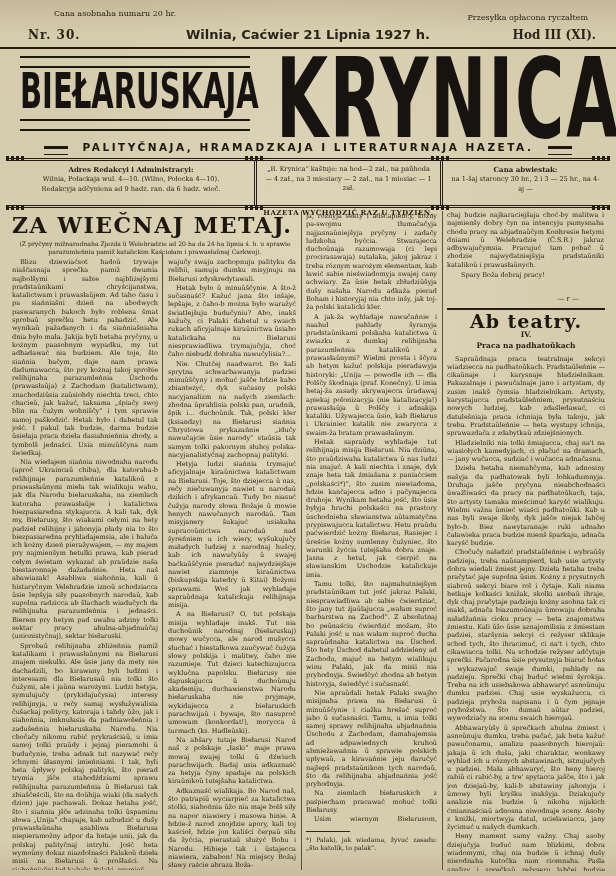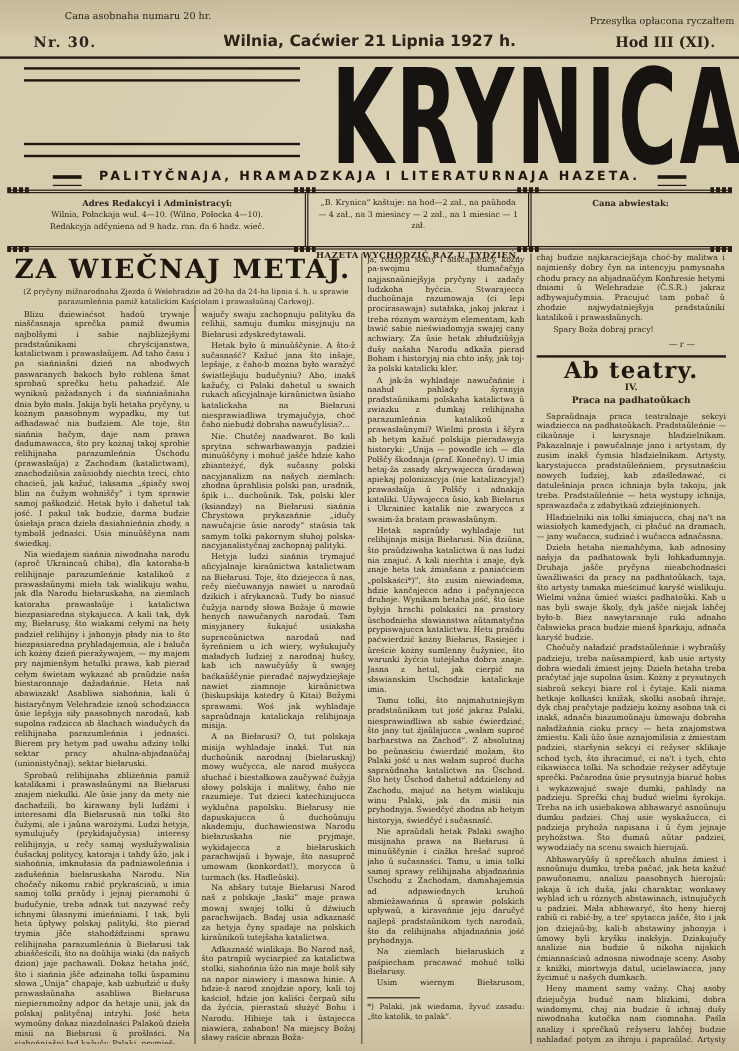--- a/index.html
+++ b/index.html
@@ -4,21 +4,21 @@
 <style>
   html,body{margin:0;padding:0;background:#8a8273;}
   .page{position:relative;width:616px;height:876px;margin:0 auto;overflow:hidden;
         background:#d6ccae;
         background-image:radial-gradient(ellipse at 50% 40%, rgba(255,250,230,.25) 0%, rgba(0,0,0,0) 60%),
                          linear-gradient(180deg, rgba(120,100,60,.18) 0%, rgba(0,0,0,0) 4%, rgba(0,0,0,0) 96%, rgba(120,100,60,.15) 100%);
         font-family:"DejaVu Serif",serif;color:#2b2418;}
   .abs{position:absolute;}
   
   .price-note{left:54px;top:9px;font-size:8px;}
-  .postage-note{right:4px;top:13px;font-size:8px;}
+  .postage-note{right:28px;top:13px;font-size:8px;}
   
   .issue{left:28px;top:28px;font-size:12px;font-weight:bold;letter-spacing:1px;}
   .dateline{left:0;right:0;top:27px;text-align:center;font-size:13px;font-weight:bold;font-family:"DejaVu Sans",sans-serif;}
   .volume{right:20px;top:28px;font-size:12px;font-weight:bold;}
   .rule-top{left:0;top:47px;width:616px;height:2px;background:#241e14;}
   
   .mast-rule{left:20px;width:230px;height:8px;border-top:2px solid #1d1810;border-bottom:2px solid #1d1810;}
   .mr1{top:56px}.mr2{top:119px}
   .mast-top{left:20px;top:66px;width:240px;height:52px;overflow:visible;}
   .mast-top span{display:inline-block;font-family:"DejaVu Sans",sans-serif;font-weight:bold;font-size:50px;line-height:1;
@@ -55,41 +55,42 @@
   .c4{left:447px;top:211px;width:158px;height:660px;}
   .vr{width:1px;background:#57503d;}
   .v1{left:162px;top:254px;height:616px;}
   .v2{left:301px;top:211px;height:659px;}
   .v3{left:442px;top:211px;height:659px;}
   
   .fn-sep{left:306px;top:831px;width:44px;height:1px;background:#2b2418;}
   .footnote{left:306px;top:836px;width:131px;font-size:6.2px;line-height:8px;text-align:justify;}
   
   .c4 .ending{margin:0 1px 2px 0;text-indent:0;}
-  .c4 .signoff{text-indent:14px;margin:2px 0 4px 0;}
+  .c4 .signoff{text-indent:14px;margin:2px 0 16px 0;}
   .c4 .signature{text-align:right;padding-right:26px;margin:1px 0 4px 0;font-size:7px;}
   .a2rule{height:2px;background:#241e14;margin:3px 0 7px 0;}
   .a2-headline{text-align:center;font-size:19px;font-weight:bold;letter-spacing:1px;margin:0 0 6px 0;color:#1d1810;}
   .a2-part{text-align:center;font-size:7.5px;font-weight:bold;margin:0 0 3px 0;}
   .a2-subhead{text-align:center;font-size:7.5px;font-weight:bold;margin:0 0 4px 0;}
 </style>
 </head>
 <body>
 
 <div class="page">
 
   <div class="abs price-note">Cana asobnaha numaru 20 hr.</div>
   <div class="abs postage-note">Przesyłka opłacona ryczałtem</div>
 
   <div class="abs issue">Nr. 30.</div>
   <div class="abs dateline">Wilnia, Caćwier 21 Lipnia 1927 h.</div>
   <div class="abs volume">Hod III (XI).</div>
   <div class="abs rule-top"></div>
 
   <div class="abs mast-rule mr1"></div>
+  <div class="abs mast-top"><span>BIEŁARUSKAJA</span></div>
   <div class="abs mast-rule mr2"></div>
   <div class="abs mast-main"><span>KRYNICA</span></div>
 
   <div class="abs tag-orn to-l"></div>
   <div class="abs tagline">PALITYČNAJA, HRAMADZKAJA I LITERATURNAJA HAZETA.</div>
   <div class="abs tag-orn to-r"></div>
 
   <div class="abs info">
     <div class="orn o1"></div>
     <div class="orn o2"></div>
@@ -104,20 +105,21 @@
       <div>Wilnia, Połackaja wul. 4—10. (Wilno, Połocka 4—10).</div>
       <div>Redakcyja adčyniena ad 9 hadz. ran. da 6 hadz. wieč.</div>
     </div>
     <div class="info-box ib2">
       <div>„B. Krynica” kaštuje: na hod—2 zał., na paǔhoda</div>
       <div>— 4 zał., na 3 miesiacy — 2 zał., na 1 miesiac — 1 zał.</div>
       <div class="info-strong">HAZETA WYCHODZIĆ RAZ U TYDZIEŃ.</div>
     </div>
     <div class="info-box ib3">
       <div class="info-title">Cana abwiestak:</div>
+      <div>na 1-šaj staroncy 30 hr., 2 i 3 — 25 hr., na 4-aj —</div>
     </div>
   </div>
 
   <div class="abs vr v1"></div>
   <div class="abs vr v2"></div>
   <div class="abs vr v3"></div>
 
   <div class="abs main-headline">ZA WIEČNAJ METAJ.</div>
   <div class="abs main-subtitle">(Z pryčyny mižnarodnaha Zjezda ǔ Welehradzie ad 20-ha da 24-ha lipnia ś. h. u sprawie parazumleńnia pamiž katalickim Kaściołam i prawasłaǔnaj Carkwoj).</div>
 

